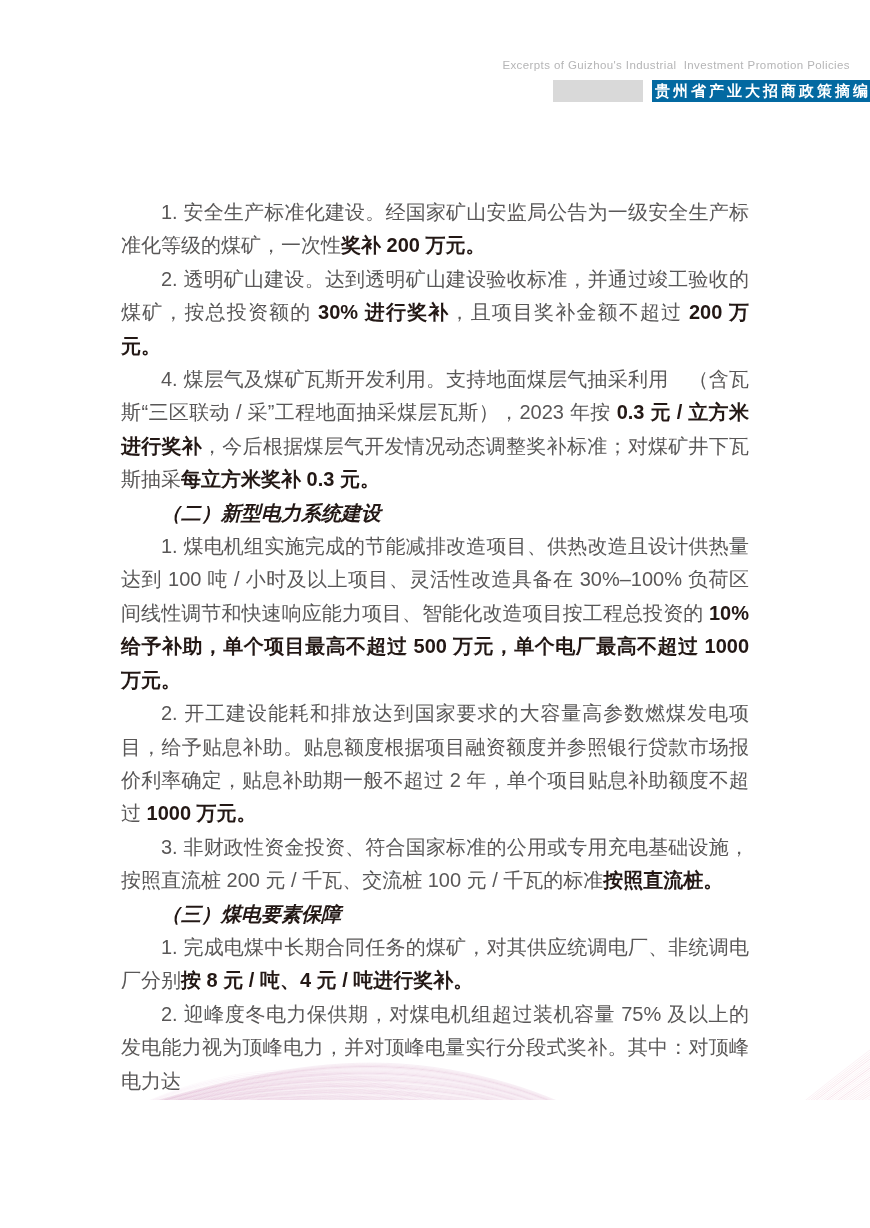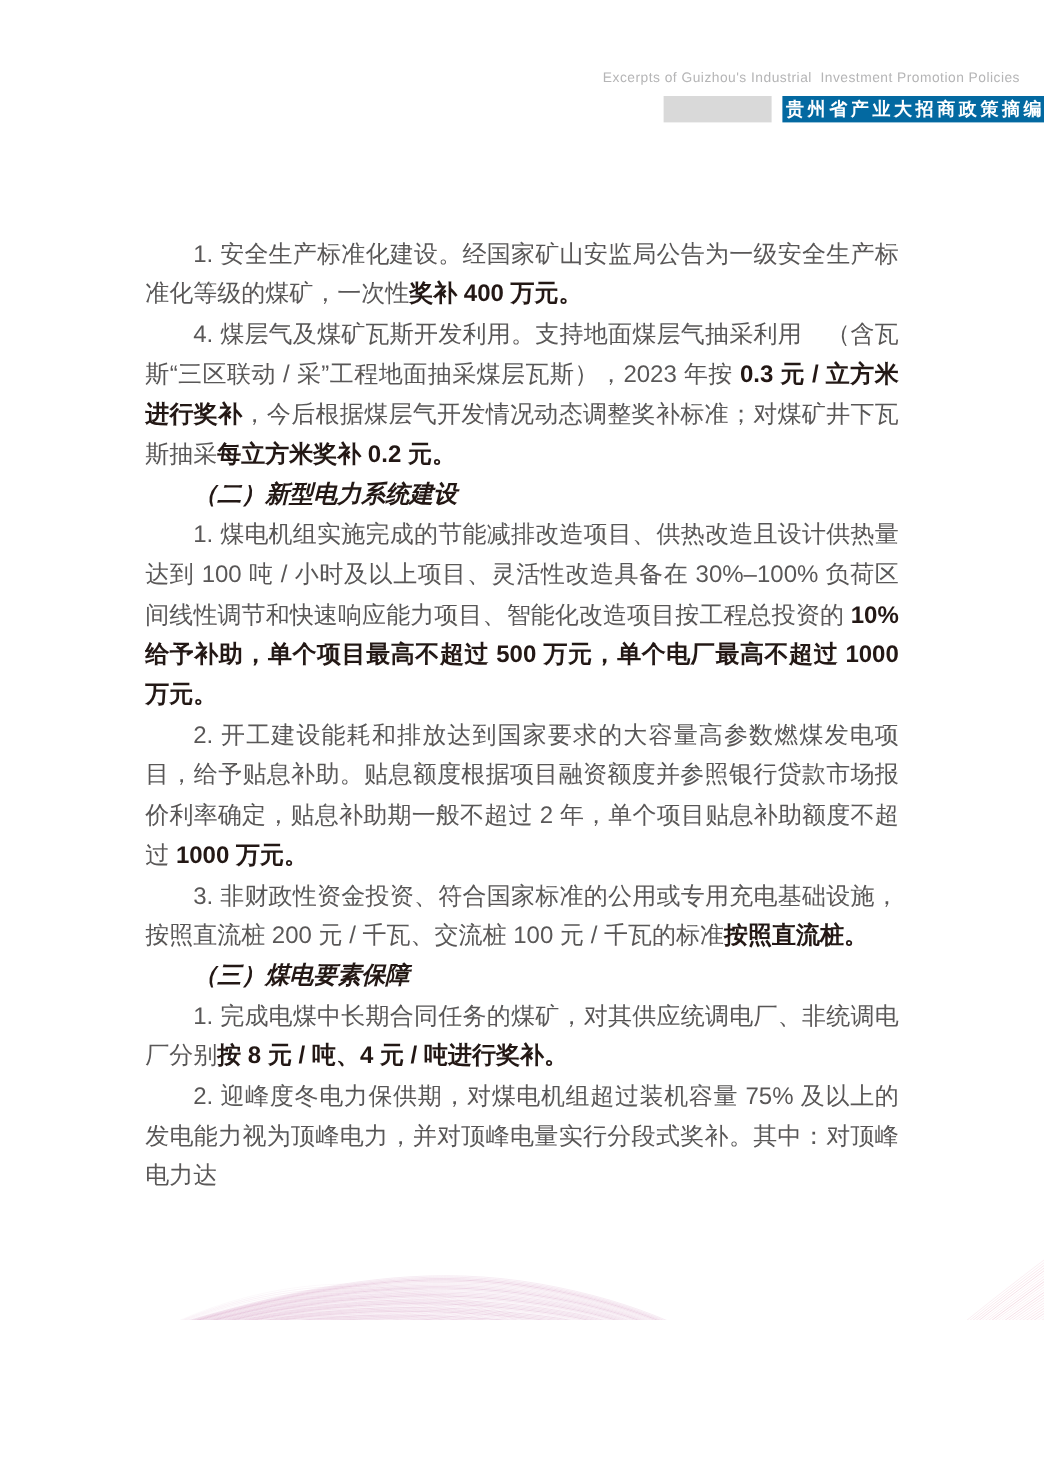--- a/index.html
+++ b/index.html
@@ -59,22 +59,23 @@
 <div class="page">
 
   <div class="header-en">Excerpts of Guizhou's Industrial  Investment Promotion Policies</div>
 
   <div class="header-row">
     <div class="gray-box"></div>
     <div class="orange-banner">贵州省产业大招商政策摘编</div>
   </div>
 
   <main class="content" id="content">
-      <p class="para"><span class="r">1. 安全生产标准化建设。经国家矿山安监局公告为一级安全生产标准化等级的煤矿，一次性</span><span class="b">奖补 400 万元。</span></p>
-      <p class="para"><span class="r">4. 煤层气及煤矿瓦斯开发利用。支持地面煤层气抽采利用　（含瓦斯“三区联动 / 采”工程地面抽采煤层瓦斯），2023 年按 </span><span class="b">0.3 元 / 立方米进行奖补</span><span class="r">，今后根据煤层气开发情况动态调整奖补标准；对煤矿井下瓦斯抽采</span><span class="b">每立方米奖补 0.2 元。</span></p>
+      <p class="para"><span class="r">1. 安全生产标准化建设。经国家矿山安监局公告为一级安全生产标准化等级的煤矿，一次性</span><span class="b">奖补 200 万元。</span></p>
+      <p class="para"><span class="r">2. 透明矿山建设。达到透明矿山建设验收标准，并通过竣工验收的煤矿，按总投资额的 </span><span class="b">30% 进行奖补</span><span class="r">，且项目奖补金额不超过 </span><span class="b">200 万元。</span></p>
+      <p class="para"><span class="r">4. 煤层气及煤矿瓦斯开发利用。支持地面煤层气抽采利用　（含瓦斯“三区联动 / 采”工程地面抽采煤层瓦斯），2023 年按 </span><span class="b">0.3 元 / 立方米进行奖补</span><span class="r">，今后根据煤层气开发情况动态调整奖补标准；对煤矿井下瓦斯抽采</span><span class="b">每立方米奖补 0.3 元。</span></p>
       <p class="heading"><span class="b">（二）新型电力系统建设</span></p>
       <p class="para"><span class="r">1. 煤电机组实施完成的节能减排改造项目、供热改造且设计供热量达到 100 吨 / 小时及以上项目、灵活性改造具备在 30%–100% 负荷区间线性调节和快速响应能力项目、智能化改造项目按工程总投资的 </span><span class="b">10% 给予补助，单个项目最高不超过 500 万元，单个电厂最高不超过 1000 万元。</span></p>
       <p class="para"><span class="r">2. 开工建设能耗和排放达到国家要求的大容量高参数燃煤发电项目，给予贴息补助。贴息额度根据项目融资额度并参照银行贷款市场报价利率确定，贴息补助期一般不超过 2 年，单个项目贴息补助额度不超过 </span><span class="b">1000 万元。</span></p>
       <p class="para"><span class="r">3. 非财政性资金投资、符合国家标准的公用或专用充电基础设施，按照直流桩 200 元 / 千瓦、交流桩 100 元 / 千瓦的标准</span><span class="b">按照直流桩。</span></p>
       <p class="heading"><span class="b">（三）煤电要素保障</span></p>
       <p class="para"><span class="r">1. 完成电煤中长期合同任务的煤矿，对其供应统调电厂、非统调电厂分别</span><span class="b">按 8 元 / 吨、4 元 / 吨进行奖补。</span></p>
       <p class="para"><span class="r">2. 迎峰度冬电力保供期，对煤电机组超过装机容量 75% 及以上的发电能力视为顶峰电力，并对顶峰电量实行分段式奖补。其中：对顶峰电力达</span></p>
     </main>
 
   <svg class="waves" id="waves" viewBox="0 0 870 240" xmlns="http://www.w3.org/2000/svg">

